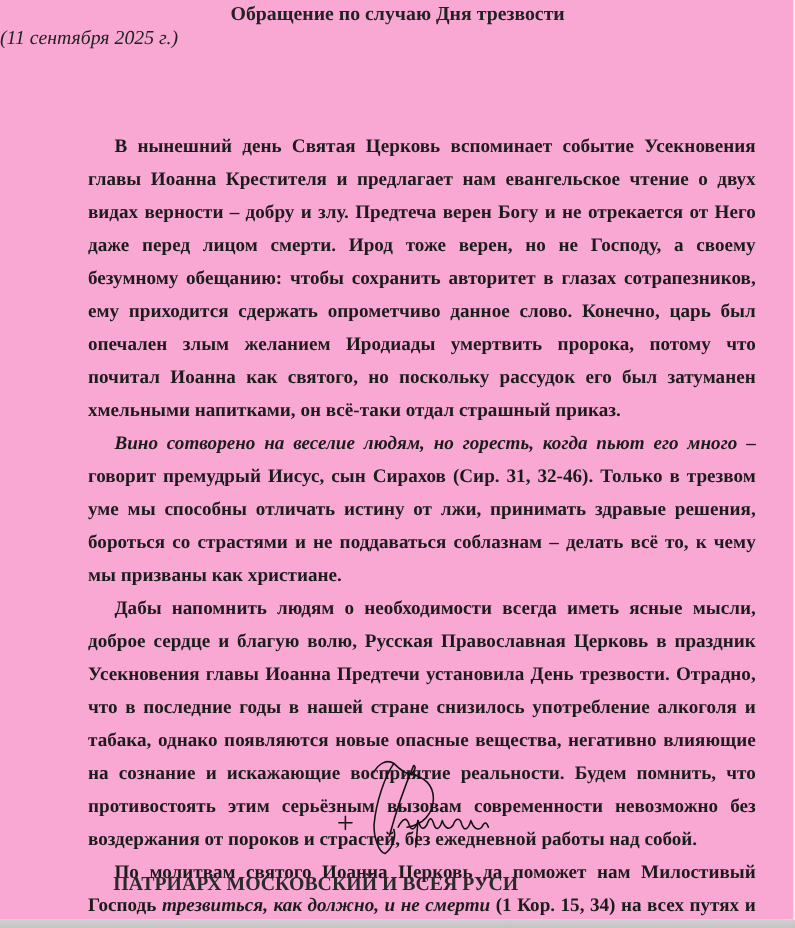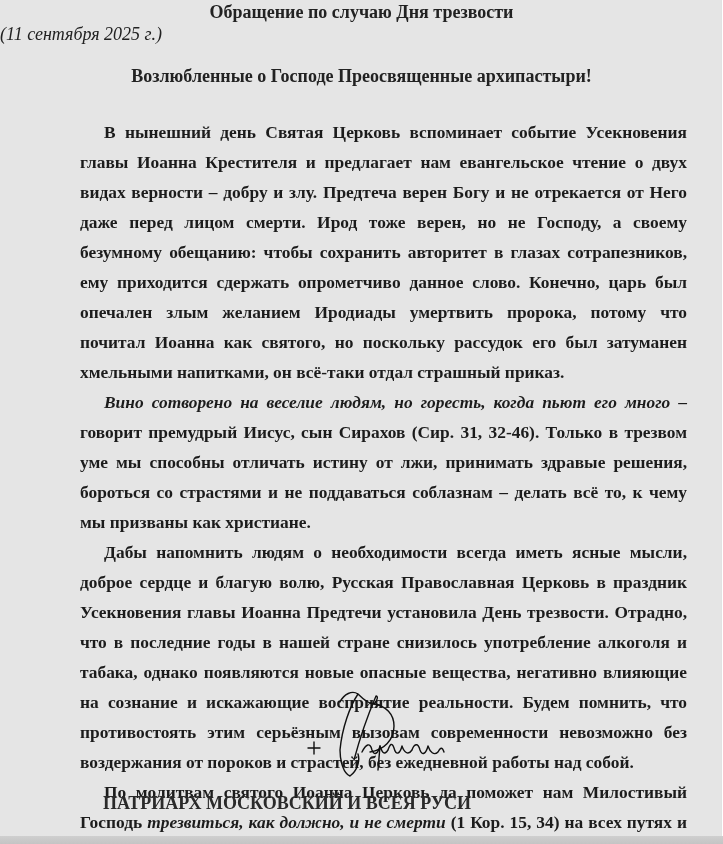--- a/index.html
+++ b/index.html
@@ -14,21 +14,21 @@
       overflow: hidden;
       font-family: "Liberation Serif", "DejaVu Serif", serif;
       color: #1a1a1a;
     }
     .page {
       position: absolute;
       left: 0;
       top: 0;
       width: 721px;
       height: 836px;
-      background: #e5e5e5;
+      background: #f9a8d4;
       border-right: 1px solid #e2e2e2;
     }
     .bottom-band {
       position: absolute;
       left: 0;
       top: 836px;
       width: 723px;
       height: 8px;
       background: linear-gradient(#cfcfcf, #c4c4c4);
     }
@@ -102,21 +102,20 @@
   </style>
 </head>
 <body>
 
 <div class="page">
 
   <div class="title">Обращение по случаю Дня трезвости</div>
   <div class="date">(11 сентября 2025 г.)</div>
 
   <div class="greeting">
-    <div>Возлюбленные о Господе Преосвященные архипастыри!</div>
   </div>
 
   <div class="body-text">
     <p>В нынешний день Святая Церковь вспоминает событие Усекновения главы Иоанна Крестителя и предлагает нам евангельское чтение о двух видах верности – добру и злу. Предтеча верен Богу и не отрекается от Него даже перед лицом смерти. Ирод тоже верен, но не Господу, а своему безумному обещанию: чтобы сохранить авторитет в глазах сотрапезников, ему приходится сдержать опрометчиво данное слово. Конечно, царь был опечален злым желанием Иродиады умертвить пророка, потому что почитал Иоанна как святого, но поскольку рассудок его был затуманен хмельными напитками, он всё-таки отдал страшный приказ.</p>
     <p><em>Вино сотворено на веселие людям, но горесть, когда пьют его много</em><span> – говорит премудрый Иисус, сын Сирахов (Сир. 31, 32-46). Только в трезвом уме мы способны отличать истину от лжи, принимать здравые решения, бороться со страстями и не поддаваться соблазнам – делать всё то, к чему мы призваны как христиане.</span></p>
     <p>Дабы напомнить людям о необходимости всегда иметь ясные мысли, доброе сердце и благую волю, Русская Православная Церковь в праздник Усекновения главы Иоанна Предтечи установила День трезвости. Отрадно, что в последние годы в нашей стране снизилось употребление алкоголя и табака, однако появляются новые опасные вещества, негативно влияющие на сознание и искажающие восприятие реальности. Будем помнить, что противостоять этим серьёзным вызовам современности невозможно без воздержания от пороков и страстей, без ежедневной работы над собой.</p>
     <p><span>По молитвам святого Иоанна Церковь да поможет нам Милостивый Господь </span><em>трезвиться, как должно, и не смерти</em><span> (1 Кор. 15, 34) на всех путях и во все дни нашей жизни.</span></p>
   </div>
 
   <svg class="signature" viewBox="0 0 160 100" fill="none" stroke="#111" stroke-width="1.4" stroke-linecap="round" stroke-linejoin="round">

